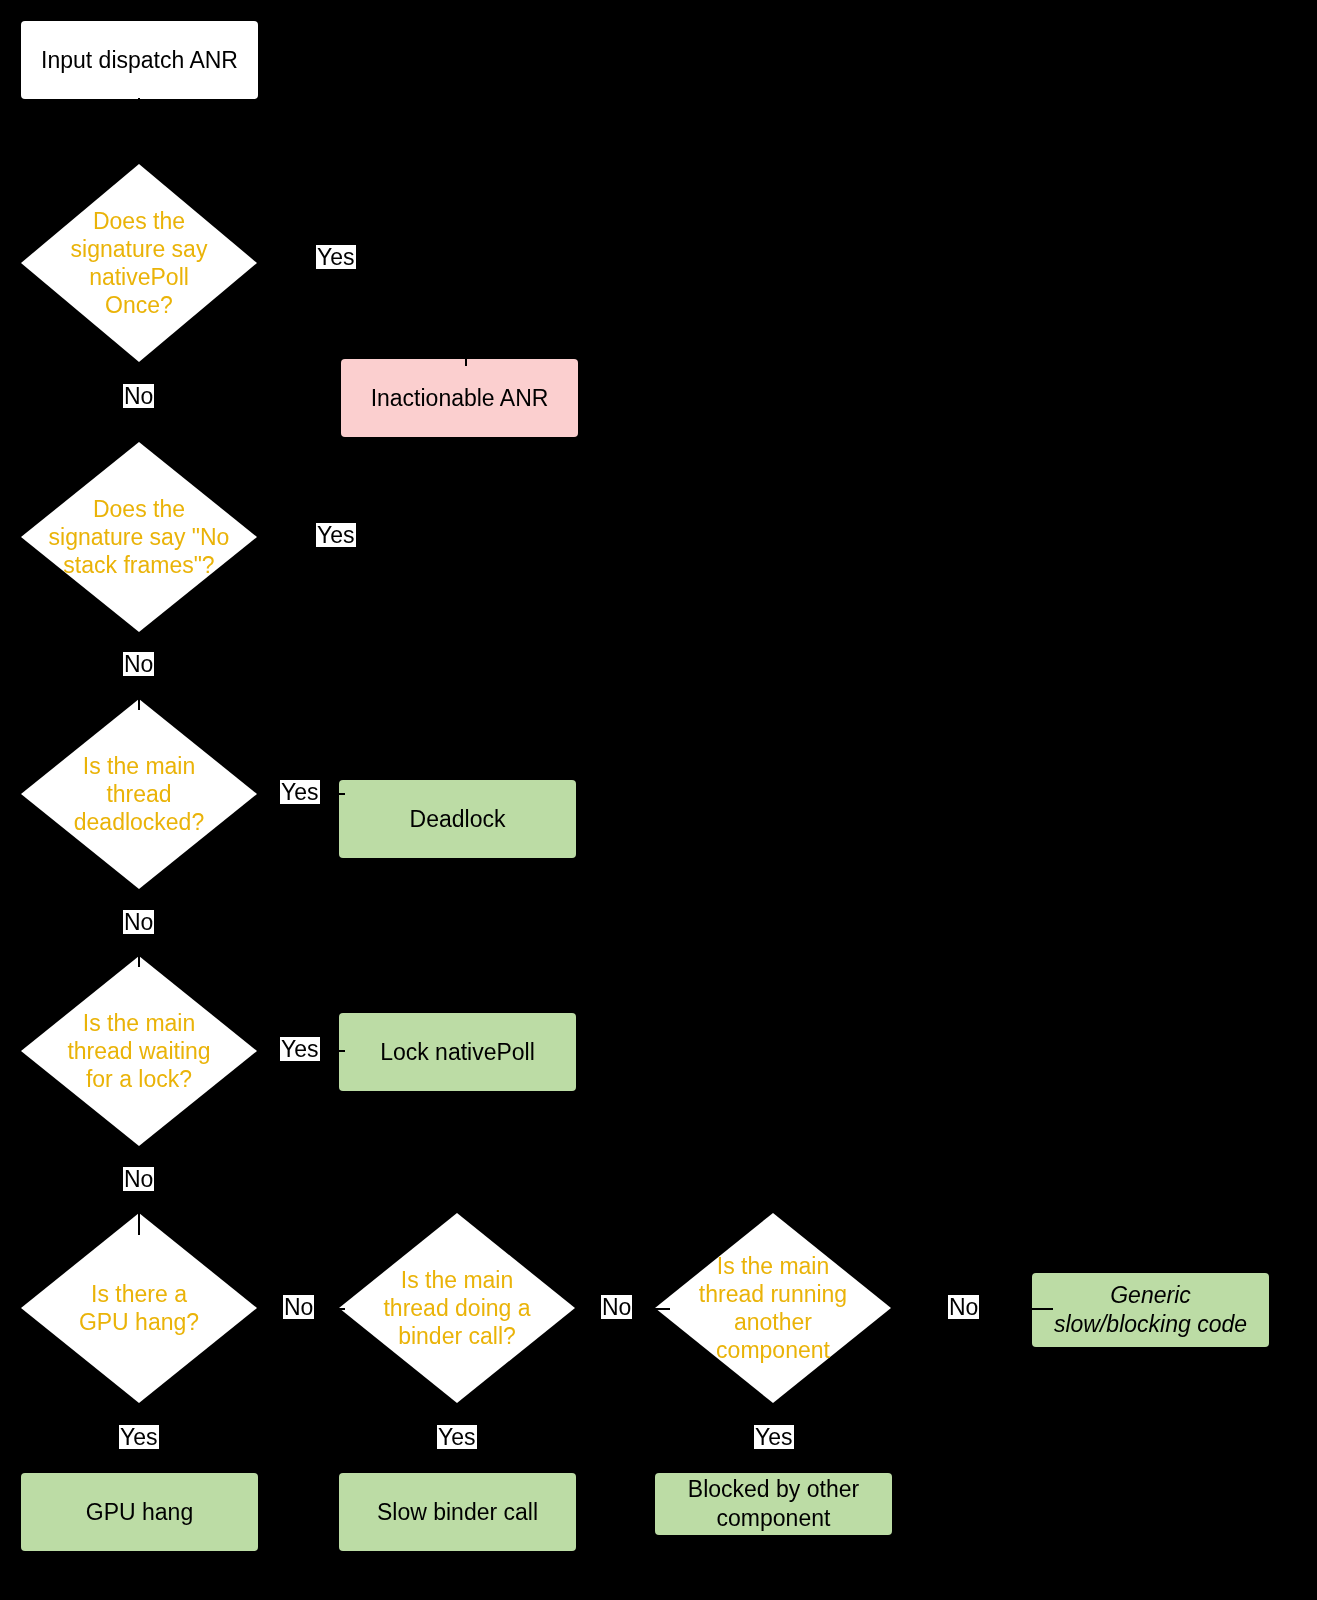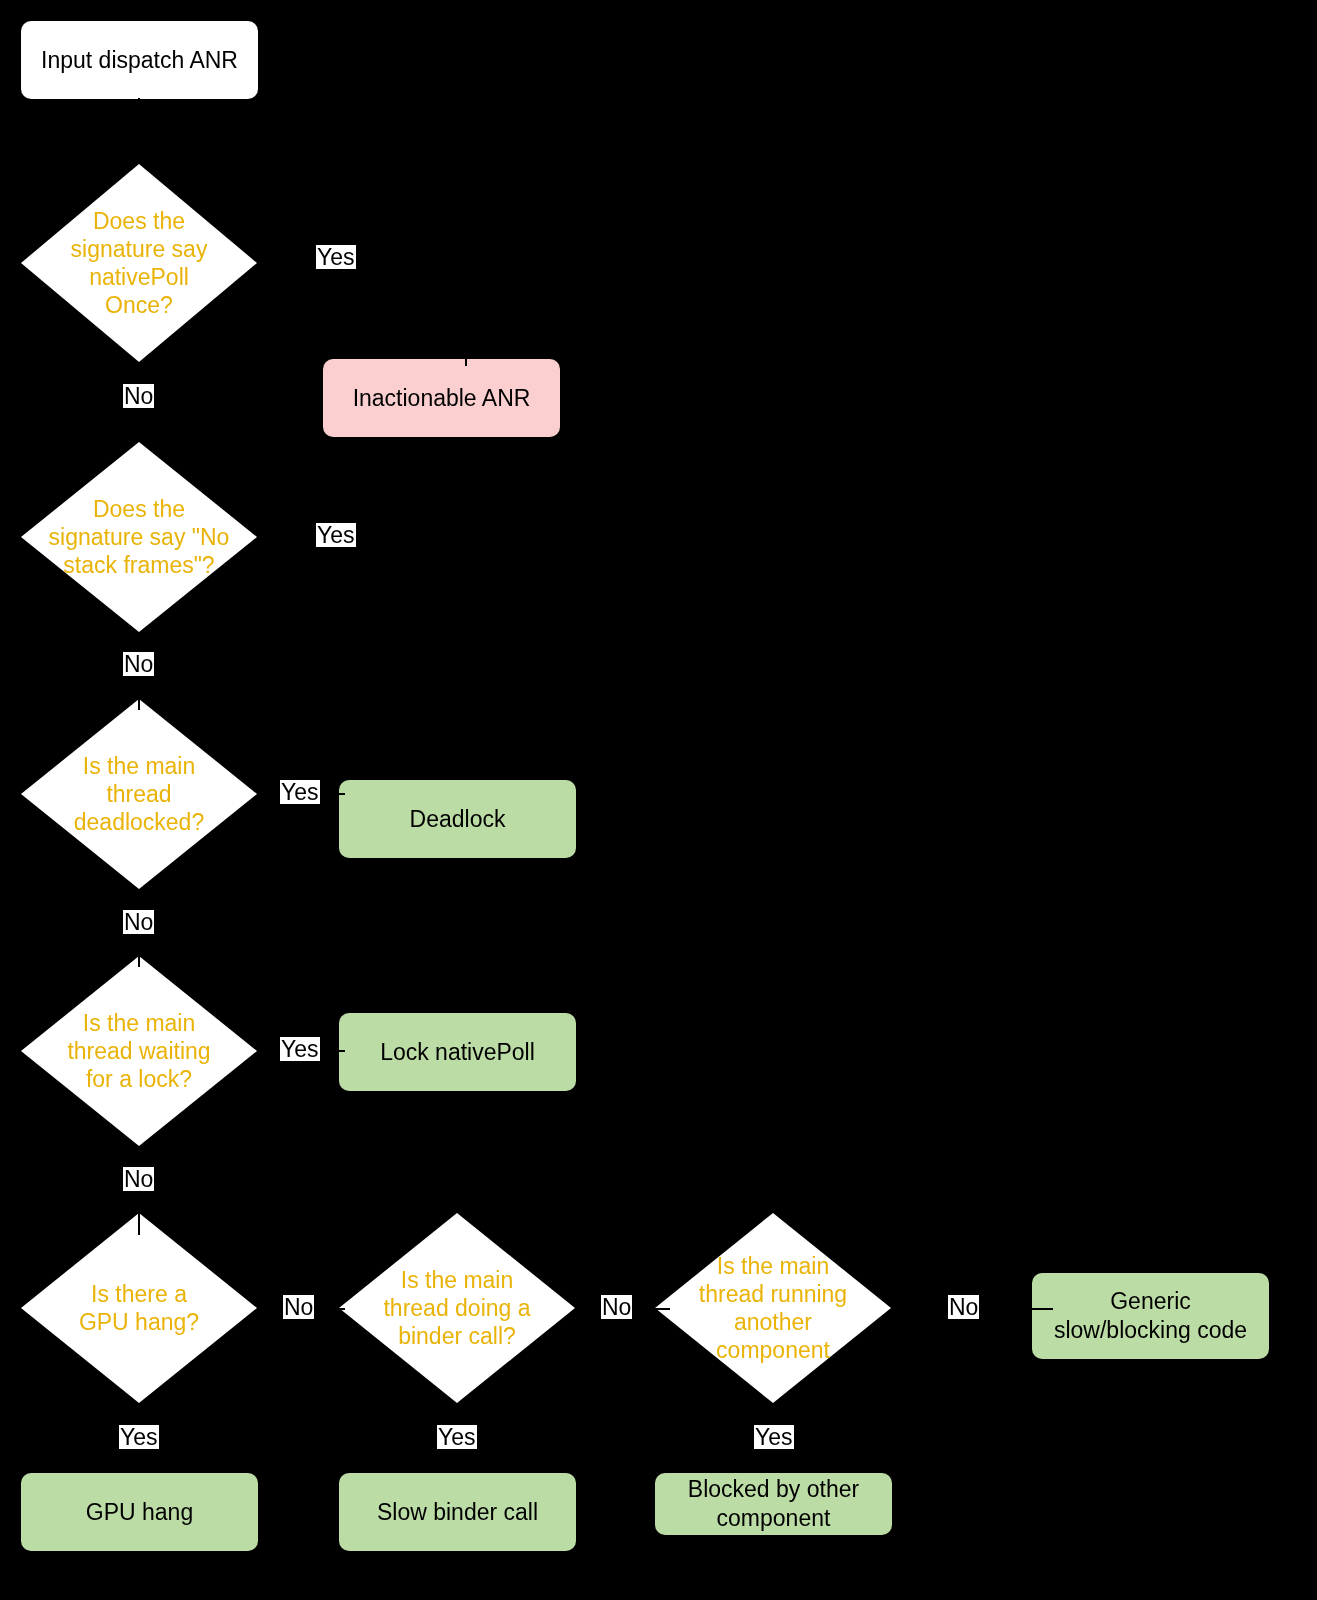--- a/index.html
+++ b/index.html
@@ -15,21 +15,21 @@
     width: 1317px;
     height: 1600px;
     background: #000000;
     overflow: hidden;
   }
 
   
   .node-rect {
     position: absolute;
     box-sizing: border-box;
-    border-radius: 10px;
+    border-radius: 4px;
     display: flex;
     align-items: center;
     justify-content: center;
     text-align: center;
     color: #000000;
     font-size: 23px;
     line-height: 1.25;
     padding: 14px 10px;
     white-space: pre-line;
   }
@@ -134,21 +134,21 @@
   </div>
 
   <div class="node-diamond" style="left:21px; top:1213px; width:236px; height:190px;">
     <div class="dia-shape"></div>
     <div class="dia-text" style="width:100%;">Is there a
 GPU hang?</div>
   </div>
 
   <div class="node-rect fill-green" style="left:21px; top:1473px; width:237px; height:78px;">GPU hang</div>
 
-  <div class="node-rect fill-pink" style="left:323px; top:359px; width:237px; height:78px;">Inactionable ANR</div>
+  <div class="node-rect fill-pink" style="left:341px; top:359px; width:237px; height:78px;">Inactionable ANR</div>
 
   <div class="node-rect fill-green" style="left:339px; top:756px; width:237px; height:78px;margin-top:24px;">Deadlock</div>
 
   <div class="node-rect fill-green" style="left:339px; top:1013px; width:237px; height:78px;">Lock nativePoll</div>
 
   <div class="node-diamond" style="left:339px; top:1213px; width:236px; height:190px;">
     <div class="dia-shape"></div>
     <div class="dia-text" style="width:112%;">Is the main
 thread doing a
 binder call?</div>
@@ -160,21 +160,21 @@
     <div class="dia-shape"></div>
     <div class="dia-text" style="width:124%;">Is the main
 thread running
 another
 component</div>
   </div>
 
   <div class="node-rect fill-green" style="left:655px; top:1473px; width:237px; height:62px;">Blocked by other
 component</div>
 
-  <div class="node-rect fill-green" style="left:1032px; top:1273px; width:237px; height:86px;">Generic
+  <div class="node-rect fill-green" style="left:1032px; top:1273px; width:237px; height:74px;font-style:italic;">Generic
 slow/blocking code</div>
 
   <div class="edge-label" style="left:316px; top:245px;">Yes</div>
   <div class="edge-label" style="left:123px; top:384px;">No</div>
 
   <div class="edge-label" style="left:316px; top:523px;">Yes</div>
   <div class="edge-label" style="left:123px; top:652px;">No</div>
 
   <div class="edge-label" style="left:280px; top:780px;">Yes</div>
   <div class="edge-label" style="left:123px; top:910px;">No</div>

